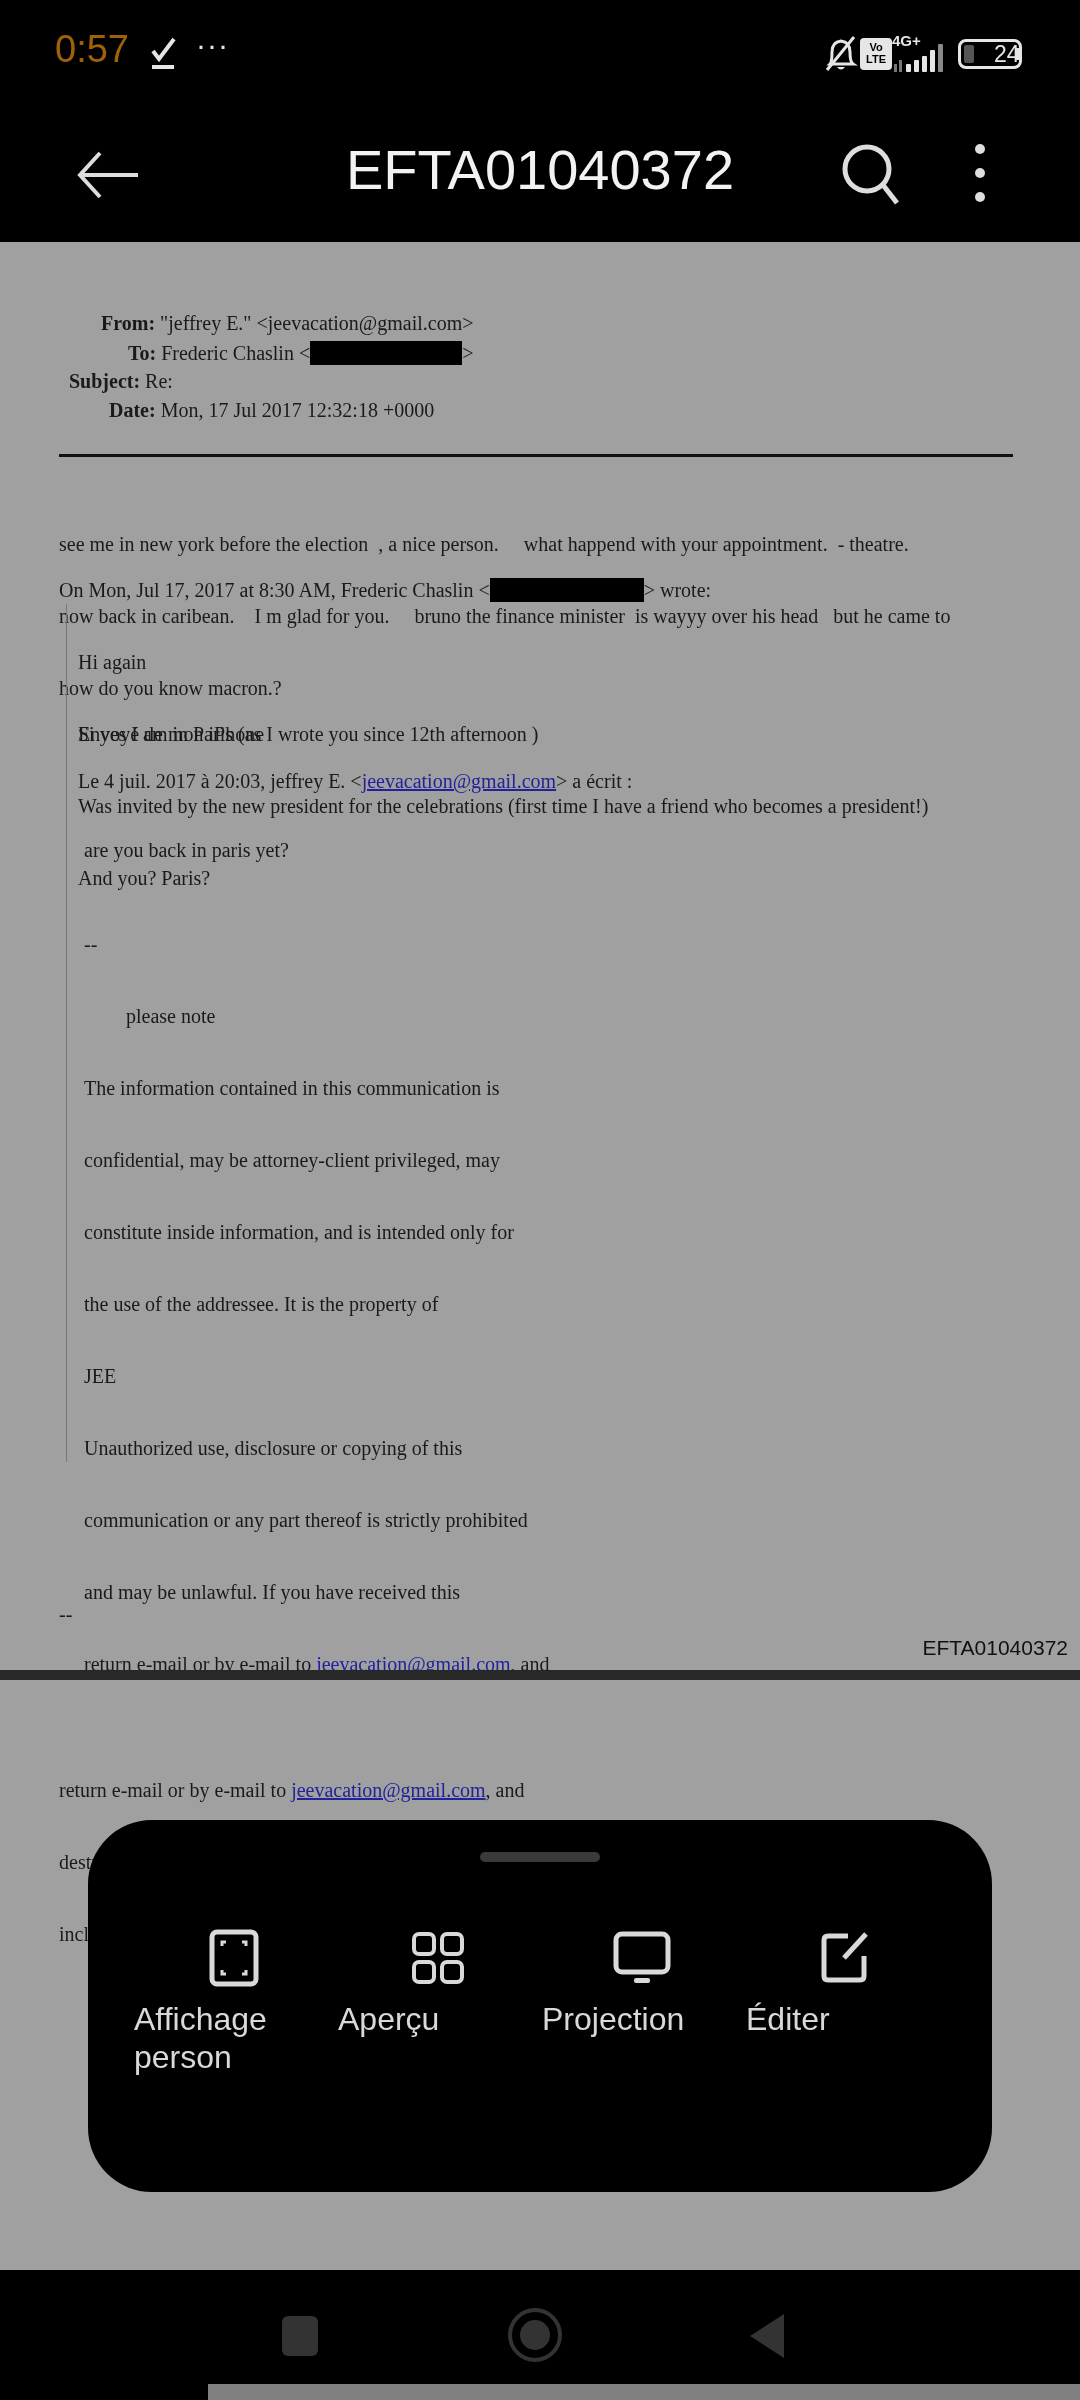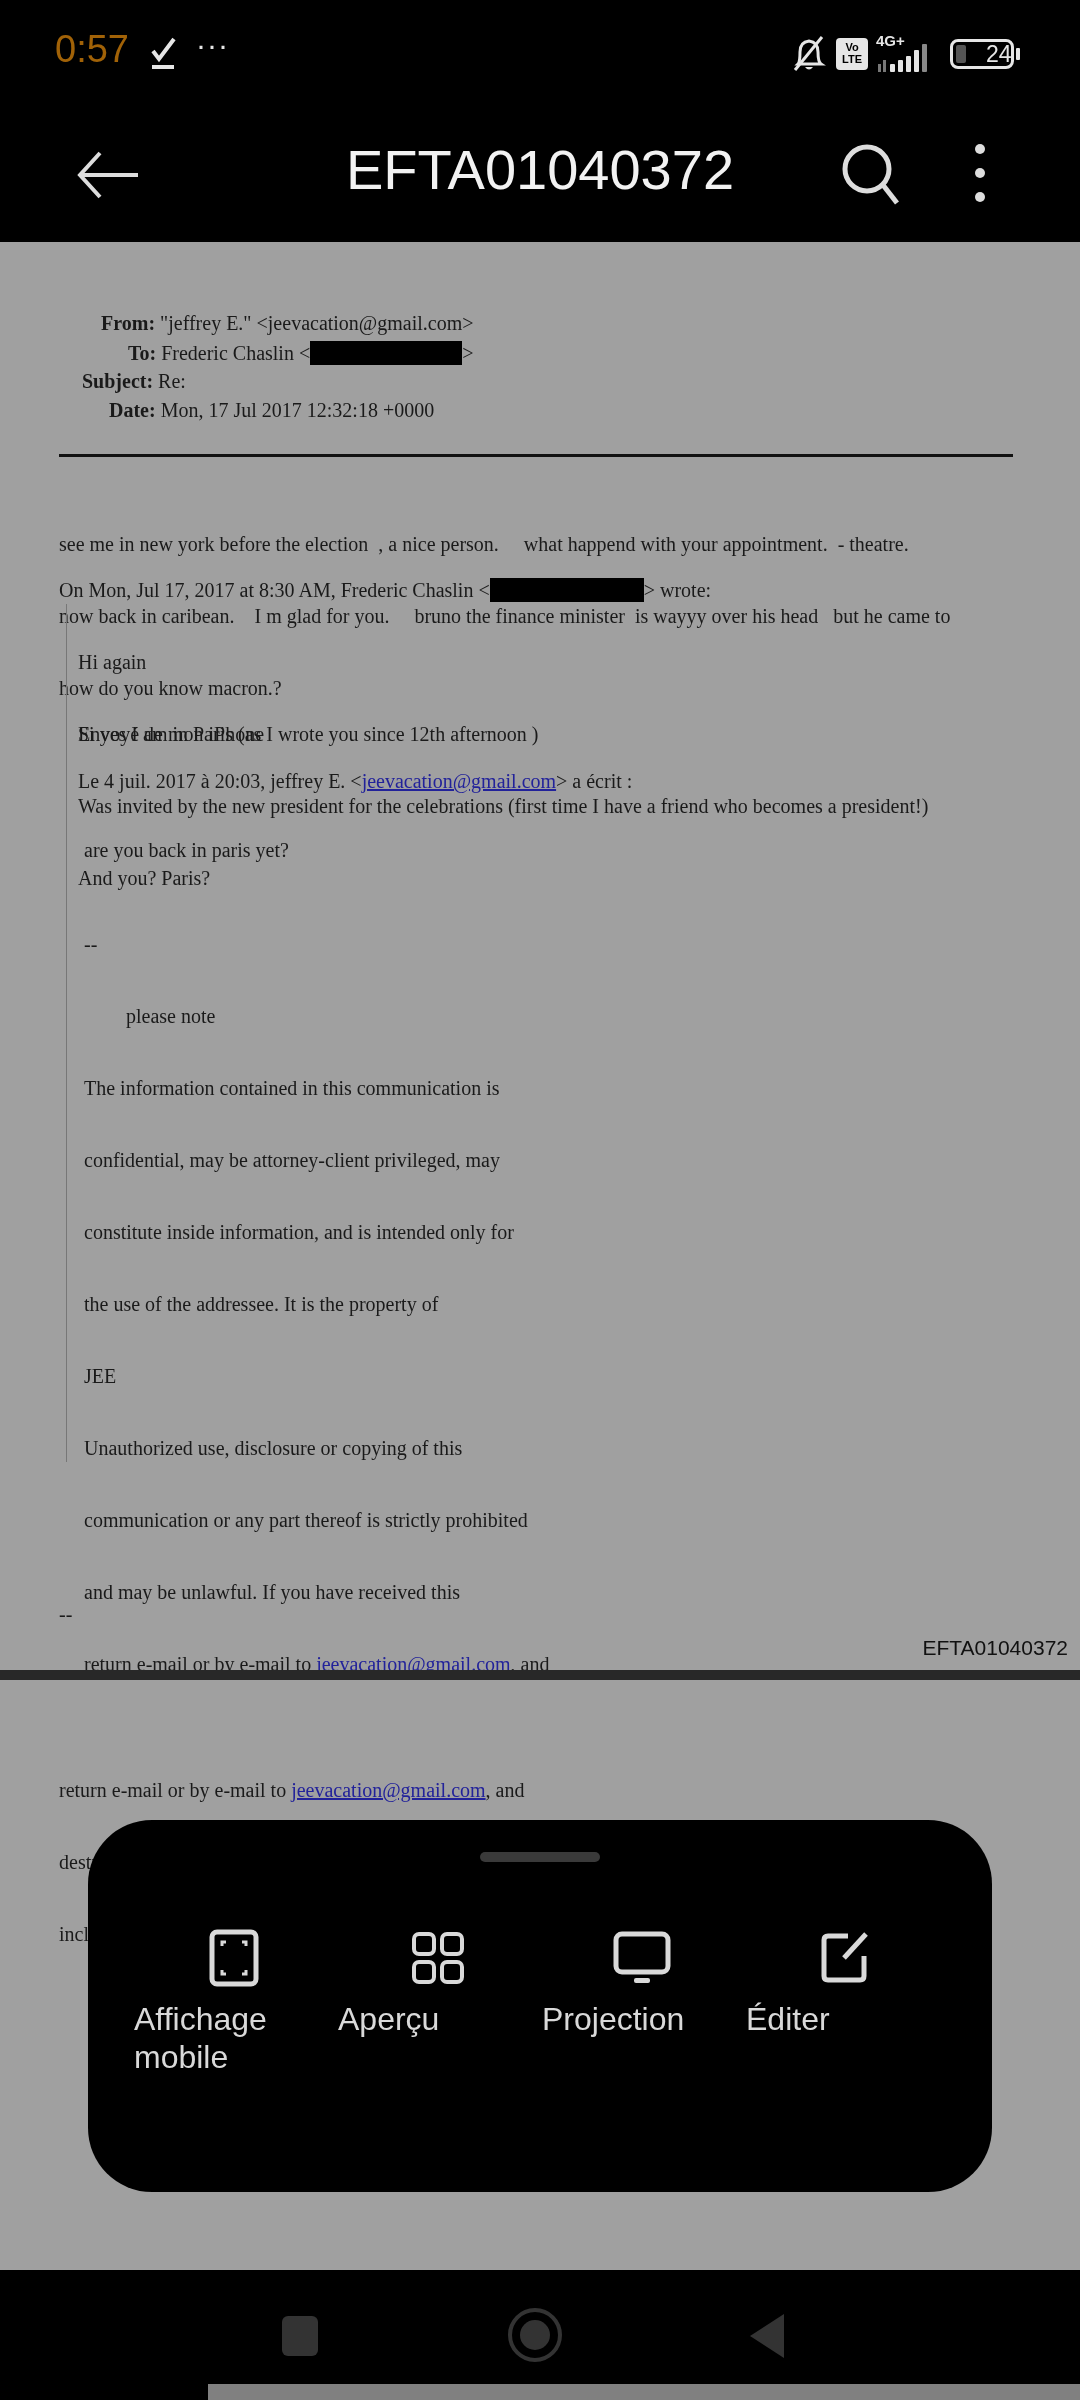--- a/index.html
+++ b/index.html
@@ -4,21 +4,21 @@
 <style>
   * { box-sizing: border-box; margin: 0; padding: 0; }
   html, body { width: 1080px; height: 2400px; background: #000; overflow: hidden; }
   body { position: relative; font-family: "Liberation Sans", sans-serif; }
 
   
   .status-bar { position: absolute; left: 0; top: 0; width: 1080px; height: 105px; background: #000; color: #e6e6e6; }
   .sb-time { position: absolute; left: 55px; top: 28px; font-size: 38px; font-family: "Liberation Sans", sans-serif; letter-spacing: 0px; color: #a16207; }
   .sb-check { position: absolute; left: 150px; top: 35px; width: 30px; height: 36px; }
   .sb-more { position: absolute; left: 196px; top: 28px; font-size: 30px; color: #e6e6e6; letter-spacing: 1px; }
-  .sb-right { position: absolute; right: 60px; top: 34px; height: 40px; display: flex; align-items: center; gap: 8px; }
+  .sb-right { position: absolute; right: 60px; top: 34px; height: 40px; display: flex; align-items: center; }
   .sb-volte { width: 32px; height: 32px; background: #e6e6e6; border-radius: 4px; color: #000; font-size: 11px; font-weight: bold; line-height: 12px; text-align: center; padding-top: 3px; }
   .sb-4g { font-size: 15px; font-weight: bold; color: #e6e6e6; position: relative; width: 66px; height: 40px; }
   .sb-4g span { position: absolute; left: 0; top: -2px; }
   .battery { position: relative; width: 64px; height: 30px; border: 3px solid #e6e6e6; border-radius: 8px; }
   .battery .fill { position: absolute; left: 3px; top: 3px; width: 10px; height: 18px; background: #555; border-radius: 2px; }
   .battery .lvl { position: absolute; left: 14px; top: -1px; font-size: 23px; color: #e6e6e6; margin-left: 19px; }
   .battery-tip { width: 4px; height: 12px; background: #e6e6e6; border-radius: 1px; margin-left: -6px; }
 
   
   .app-bar { position: absolute; left: 0; top: 105px; width: 1080px; height: 137px; background: #000; }
@@ -123,21 +123,21 @@
   <div class="page page1">
 
     <div class="hdr-row" style="left:101px;top:70px">
       <b>From:</b>
       <span>"jeffrey E." &lt;jeevacation@gmail.com&gt;</span>
     </div>
     <div class="hdr-row" style="left:128px;top:99px">
       <b>To:</b>
       <span>Frederic Chaslin &lt;</span><span class="redact" style="width:152px"></span><span>&gt;</span>
     </div>
-    <div class="hdr-row" style="left:82px;top:128px">
+    <div class="hdr-row" style="left:69px;top:128px">
       <b>Subject:</b>
       <span>Re:</span>
     </div>
     <div class="hdr-row" style="left:109px;top:157px">
       <b>Date:</b>
       <span>Mon, 17 Jul 2017 12:32:18 +0000</span>
     </div>
     <div class="rule"></div>
 
     <div class="txt" style="left:59px;top:242px">
@@ -207,21 +207,21 @@
   <div class="handle"></div>
 
   <div class="action" style="left:46px">
     <svg width="56" height="60" viewBox="0 0 56 60">
       <rect x="6" y="4" width="44" height="52" rx="5" fill="none" stroke="#d9d9d9" stroke-width="5"></rect>
       <polyline points="16,18 16,14 20,14" fill="none" stroke="#d9d9d9" stroke-width="3"></polyline>
       <polyline points="40,18 40,14 36,14" fill="none" stroke="#d9d9d9" stroke-width="3"></polyline>
       <polyline points="16,42 16,46 20,46" fill="none" stroke="#d9d9d9" stroke-width="3"></polyline>
       <polyline points="40,42 40,46 36,46" fill="none" stroke="#d9d9d9" stroke-width="3"></polyline>
     </svg>
-    <span class="lbl"><span>Affichage</span><br><span>mobile</span></span>
+    <span class="lbl"><span>Affichage</span><br><span>person</span></span>
   </div>
 
   <div class="action" style="left:454px">
     <svg width="60" height="60" viewBox="0 0 60 60">
       <rect x="4" y="6" width="52" height="38" rx="6" fill="none" stroke="#d9d9d9" stroke-width="5"></rect>
       <rect x="22" y="50" width="16" height="5" rx="2" fill="#d9d9d9"></rect>
     </svg>
     <span class="lbl">Projection</span>
   </div>
 

